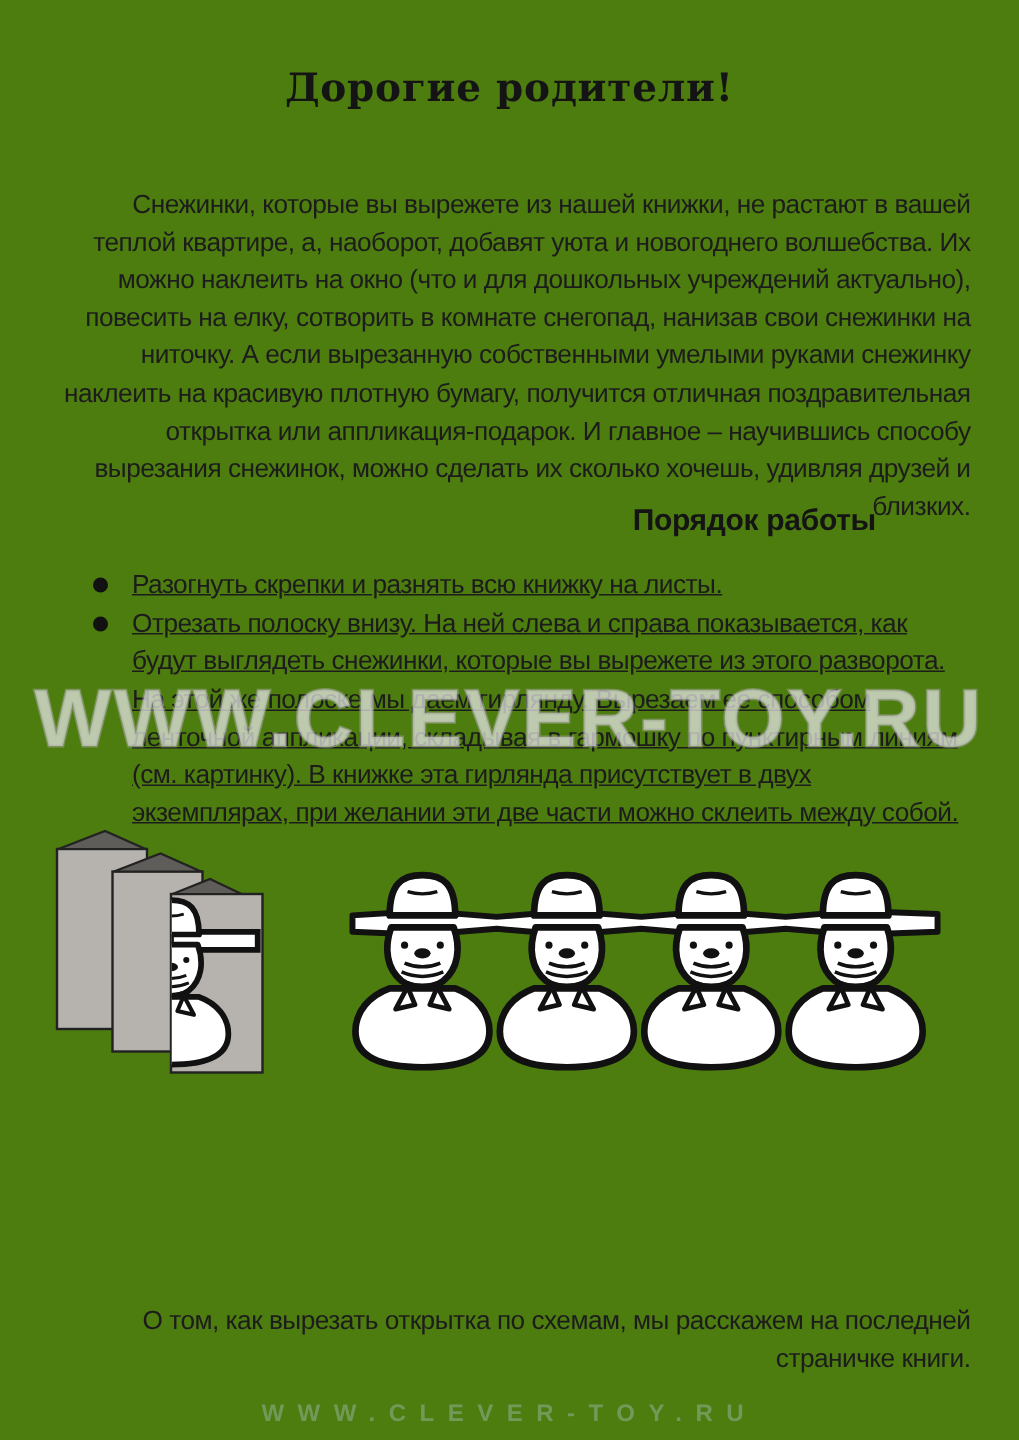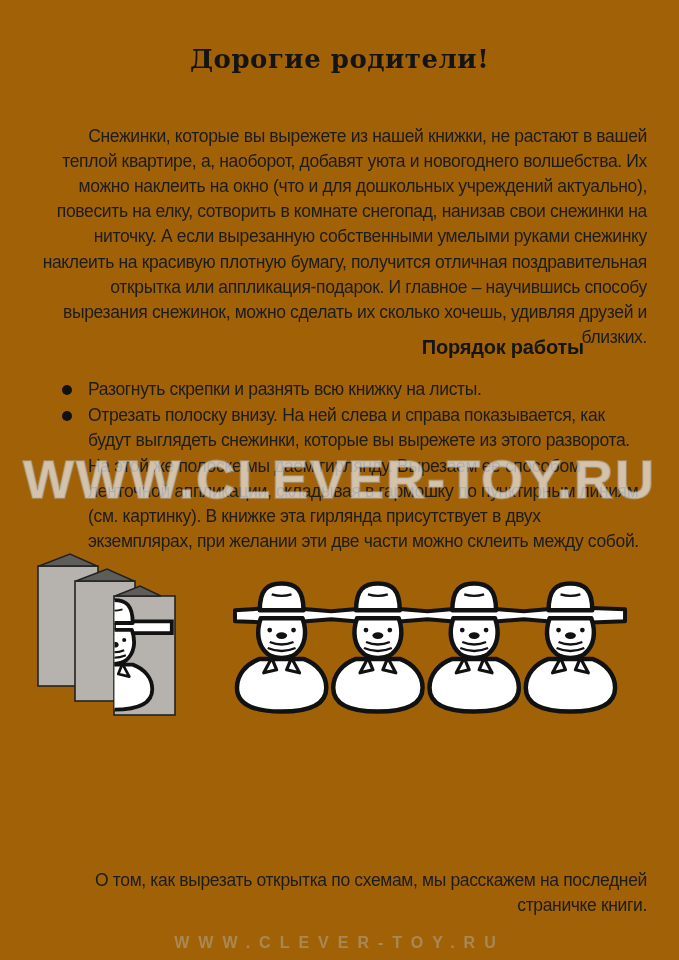--- a/index.html
+++ b/index.html
@@ -1,20 +1,20 @@
 <!DOCTYPE html>
 <html lang="ru"><head>
 <meta charset="utf-8">
 <style>
   html,body { margin:0; padding:0; background:#e8e8e8; }
   .page {
     position:relative;
     width:679px; height:960px;
     margin:0 auto;
-    background:#a16207;
+    background:#4d7c0f;
     overflow:hidden;
     font-family:"Liberation Sans", sans-serif;
     color:#1c1c1c;
   }
   .title {
     position:absolute; top:44px; left:0; width:100%;
     text-align:center;
     font-family:"DejaVu Serif", serif;
     font-weight:bold; font-size:26px; letter-spacing:0.5px;
     color:#141414;
@@ -29,21 +29,21 @@
   .p-outro2 { top:850px; }
   .section-heading {
     position:absolute; top:336px; left:0; width:86%;
     text-align:right;
     font-weight:bold; font-size:20px; letter-spacing:-0.2px;
     color:#141414;
   }
   .bullets {
     position:absolute; top:377px; left:62px; width:586px;
     margin:0; padding:0; list-style:none;
-    font-size:17.5px; line-height:25.2px; letter-spacing:-0.35px;
+    font-size:17.5px; line-height:25.2px; letter-spacing:-0.35px;text-decoration:underline;
   }
   .bullets li { position:relative; padding-left:26px; margin:0 0 1px 0; }
   .dot {
     position:absolute; left:0; top:8px;
     width:10px; height:10px; border-radius:50%;
     background:#111;
   }
   .illustration {
     position:absolute; top:548px; left:0; width:679px; height:180px;
   }

